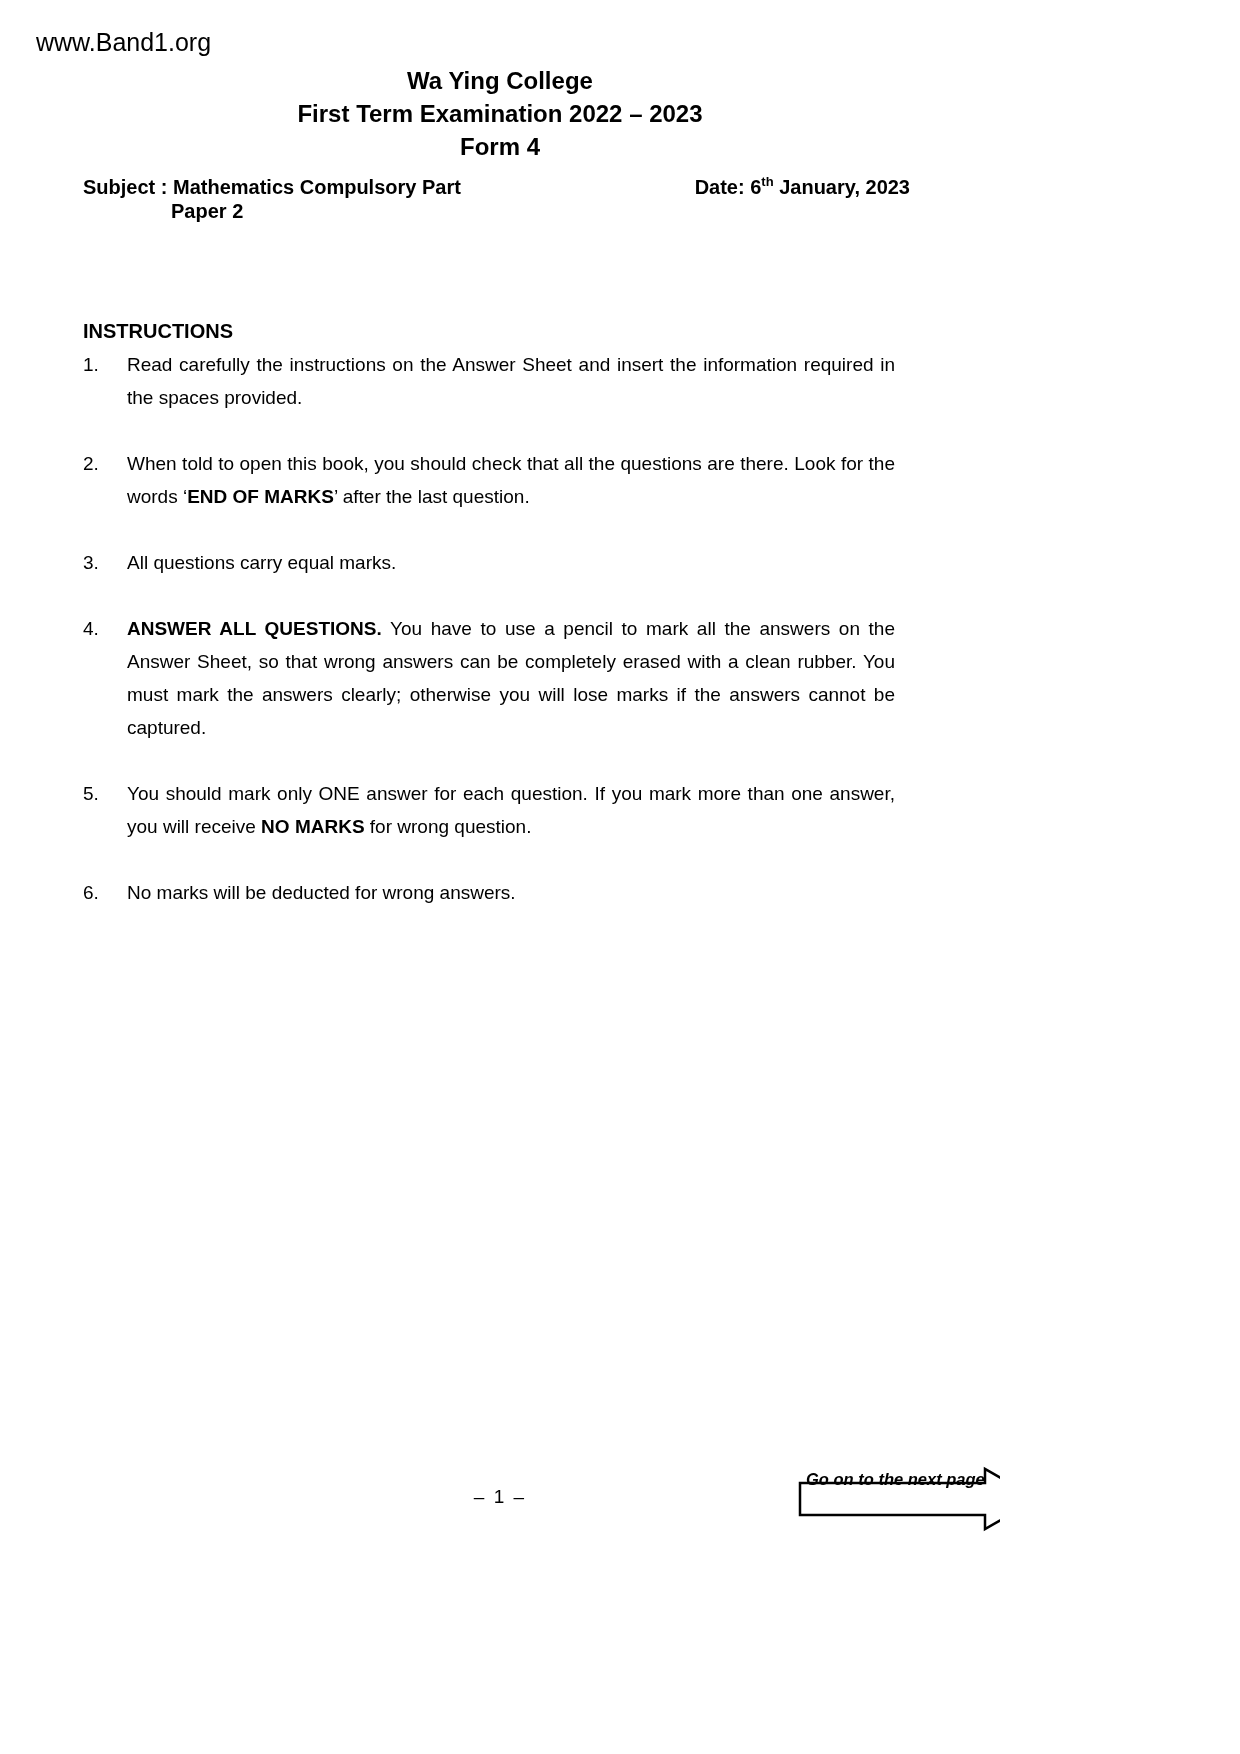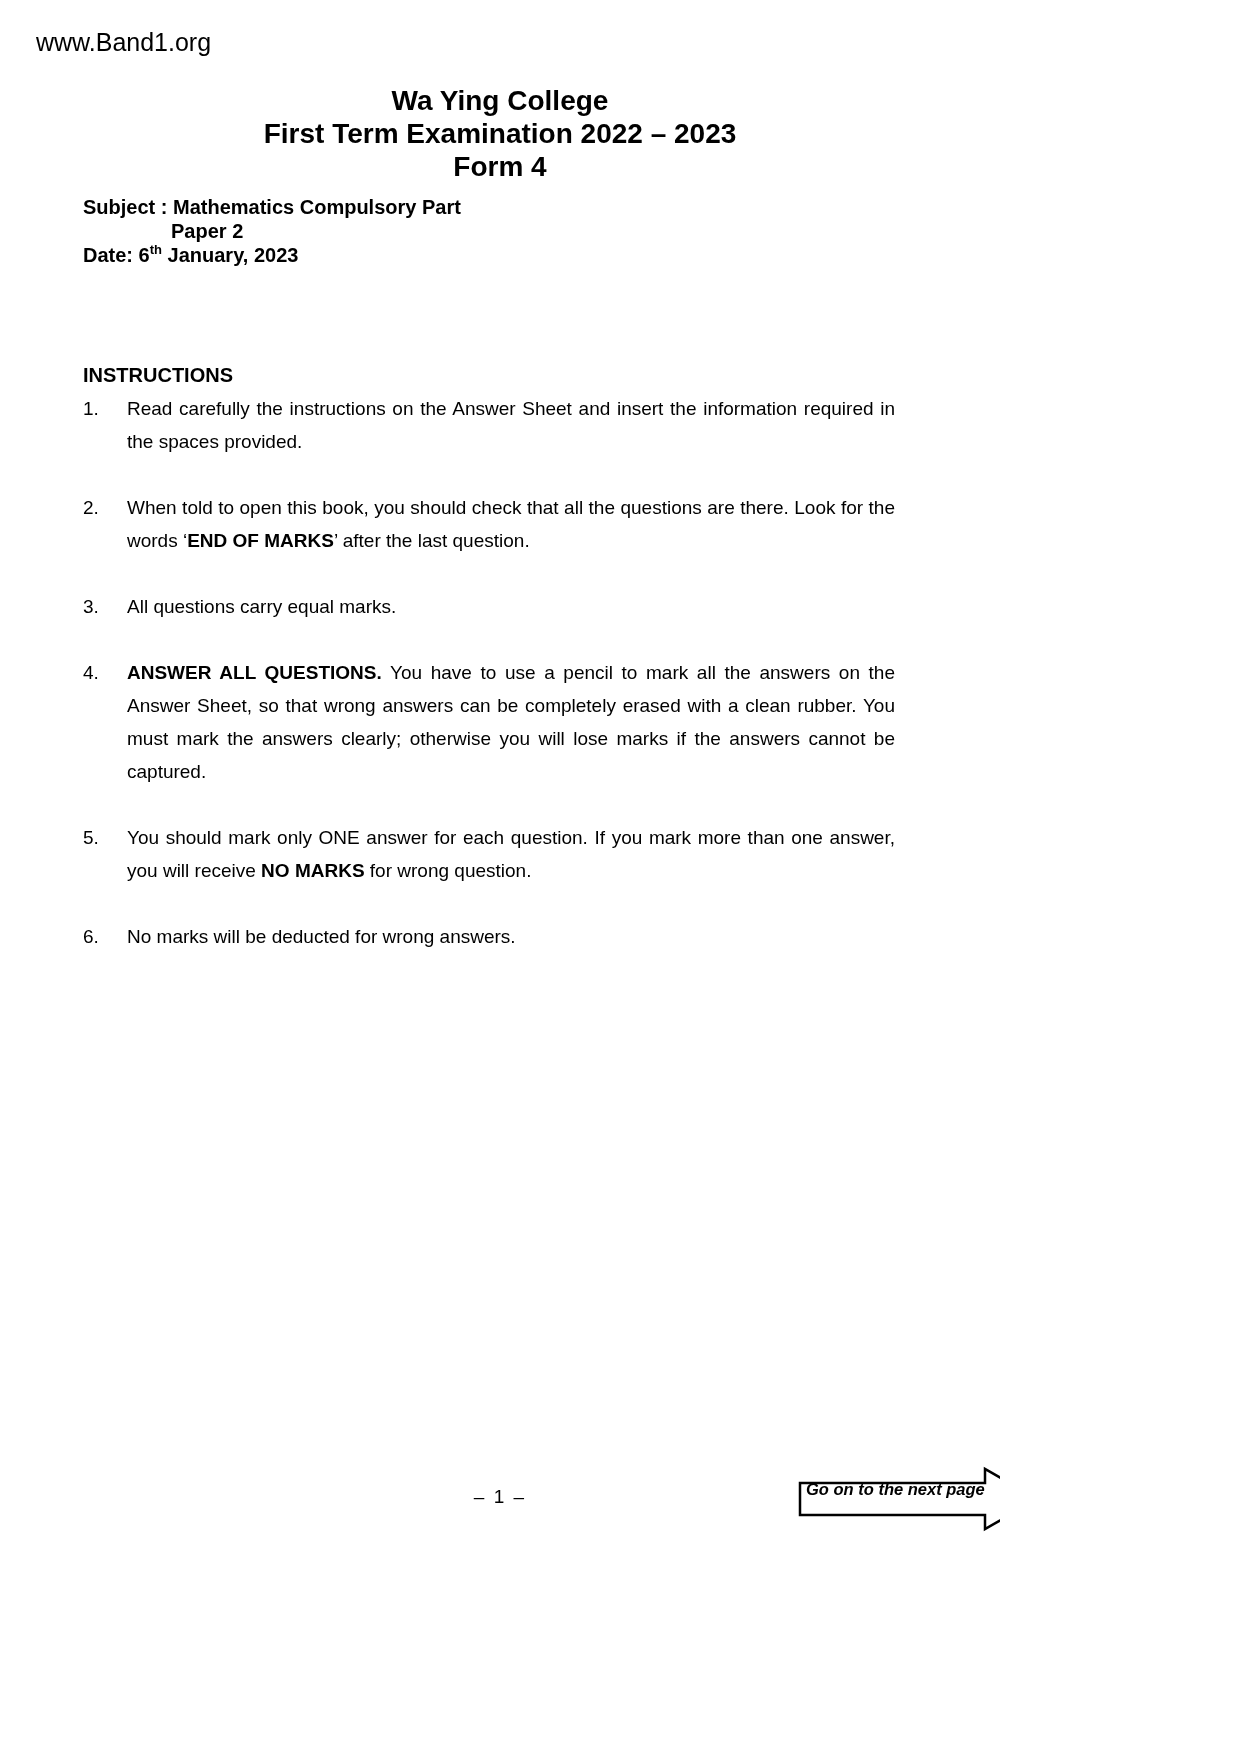--- a/index.html
+++ b/index.html
@@ -17,35 +17,34 @@
     overflow: hidden;
   }
   .watermark {
     position: absolute;
     left: 36px;
     top: 28px;
     font-size: 25px;
     color: #000;
   }
   .header-center {
-    padding-top: 84px;
+    padding-top: 64px;
     text-align: center;
     font-weight: bold;
-    font-size: 28px;
+    font-size: 24px;
     line-height: 33px;
   }
   .meta-row {
     display: flex;
     justify-content: space-between;
     align-items: flex-start;
     margin: 12px 90px 0 83px;
     font-weight: bold;
     font-size: 20px;
     line-height: 24px;
-    flex-direction: column;
   }
   .meta-left .paper-line {
     margin-left: 88px;
   }
   .meta-right sup {
     font-size: 13px;
     vertical-align: super;
     line-height: 0;
   }
   .instructions {
@@ -90,21 +89,21 @@
     height: 66px;
   }
   .next-page-arrow svg {
     position: absolute;
     left: 0;
     top: 0;
   }
   .next-page-label {
     position: absolute;
     left: 8px;
-    top: 14px;
+    top: 4px;
     width: 180px;
     font-size: 16.5px;
     font-weight: bold;
     font-style: italic;
     white-space: nowrap;
   }
 </style>
 </head>
 <body>
 

